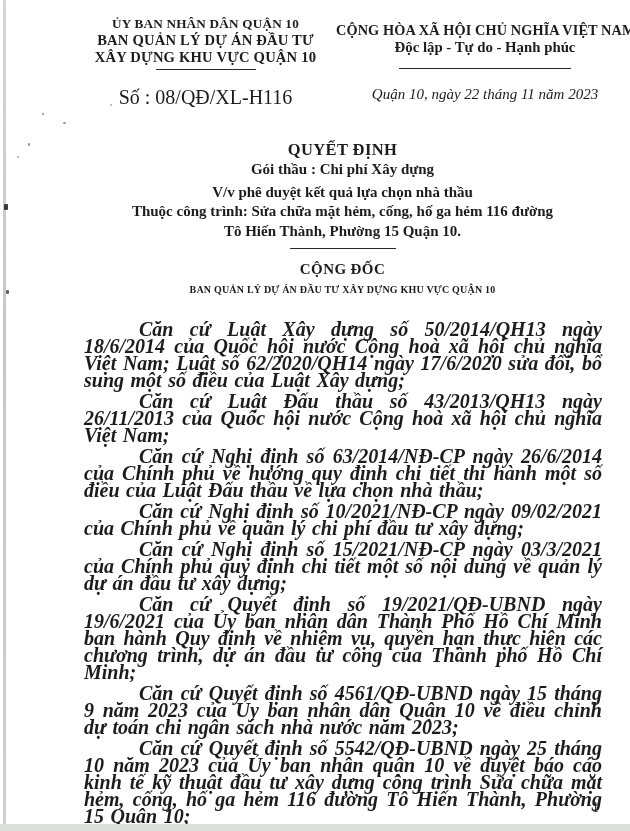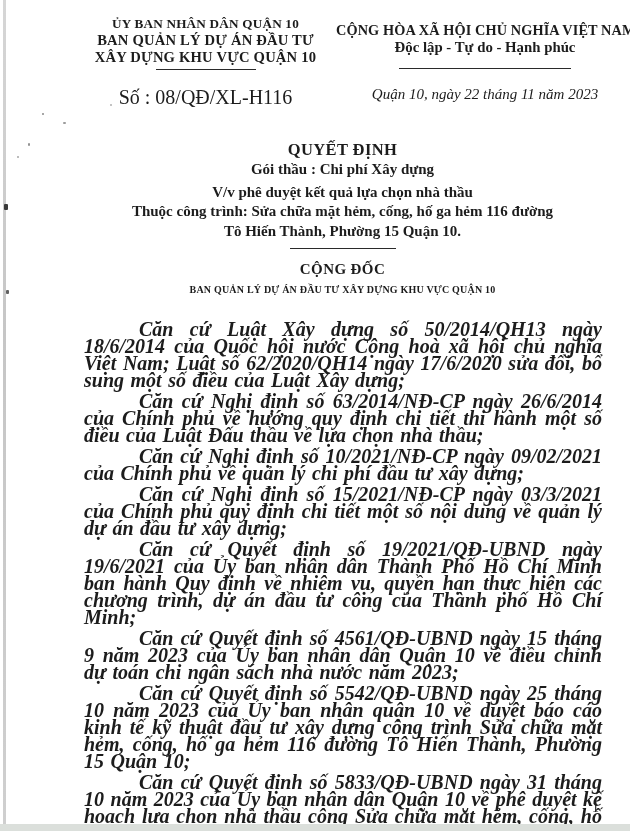--- a/index.html
+++ b/index.html
@@ -209,20 +209,21 @@
       <hr class="rule rule-title">
     </div>
 
     <div class="issuer-block">
       <div class="issuer-line1">CỘNG ĐỐC</div>
       <div class="issuer-line2">BAN QUẢN LÝ DỰ ÁN ĐẦU TƯ XÂY DỰNG KHU VỰC QUẬN 10</div>
     </div>
 
     <div class="recitals">
       <p class="recital">Căn cứ Luật Xây dựng số 50/2014/QH13 ngày 18/6/2014 của Quốc hội nước Cộng hoà xã hội chủ nghĩa Việt Nam; Luật số 62/2020/QH14 ngày 17/6/2020 sửa đổi, bổ sung một số điều của Luật Xây dựng;</p>
+      <p class="recital">Căn cứ Luật Đấu thầu số 43/2013/QH13 ngày 26/11/2013 của Quốc hội nước Cộng hoà xã hội chủ nghĩa Việt Nam;</p>
       <p class="recital">Căn cứ Nghị định số 63/2014/NĐ-CP ngày 26/6/2014 của Chính phủ về hướng quy định chi tiết thi hành một số điều của Luật Đấu thầu về lựa chọn nhà thầu;</p>
       <p class="recital">Căn cứ Nghị định số 10/2021/NĐ-CP ngày 09/02/2021 của Chính phủ về quản lý chi phí đầu tư xây dựng;</p>
       <p class="recital">Căn cứ Nghị định số 15/2021/NĐ-CP ngày 03/3/2021 của Chính phủ quy định chi tiết một số nội dung về quản lý dự án đầu tư xây dựng;</p>
       <p class="recital">Căn cứ Quyết định số 19/2021/QĐ-UBND ngày 19/6/2021 của Ủy ban nhân dân Thành Phố Hồ Chí Minh ban hành Quy định về nhiệm vụ, quyền hạn thực hiện các chương trình, dự án đầu tư công của Thành phố Hồ Chí Minh;</p>
       <p class="recital">Căn cứ Quyết định số 4561/QĐ-UBND ngày 15 tháng 9 năm 2023 của Ủy ban nhân dân Quận 10 về điều chỉnh dự toán chi ngân sách nhà nước năm 2023;</p>
       <p class="recital">Căn cứ Quyết định số 5542/QĐ-UBND ngày 25 tháng 10 năm 2023 của Ủy ban nhân quận 10 về duyệt báo cáo kinh tế kỹ thuật đầu tư xây dựng công trình Sửa chữa mặt hẻm, cống, hố ga  hẻm 116 đường Tô Hiến Thành, Phường 15 Quận 10;</p>
       <p class="recital">Căn cứ Quyết định số 5833/QĐ-UBND ngày 31 tháng 10 năm 2023 của Ủy ban nhân dân Quận 10 về phê duyệt kế hoạch lựa chọn nhà thầu công Sửa chữa mặt hẻm, cống, hố ga  hẻm 116 đường Tô Hiến Thành, Phường 15 Quận 10;</p>
     </div>
 
   </div>

